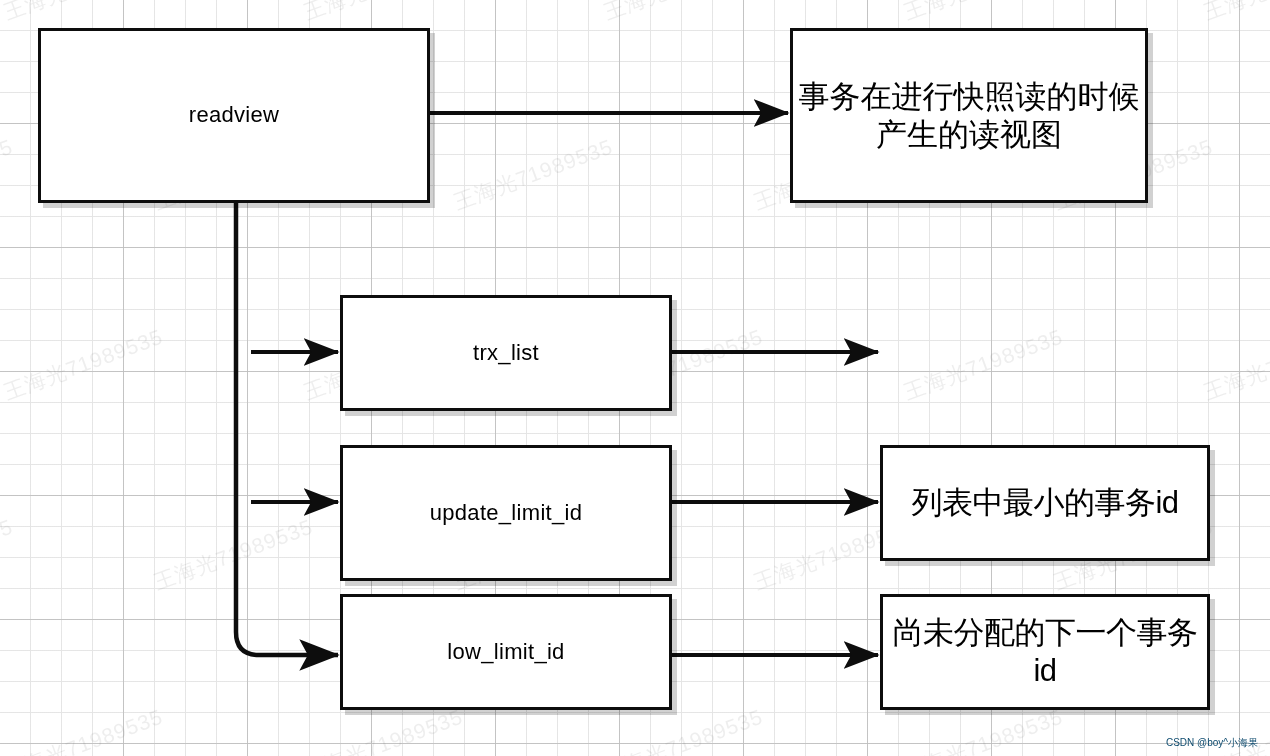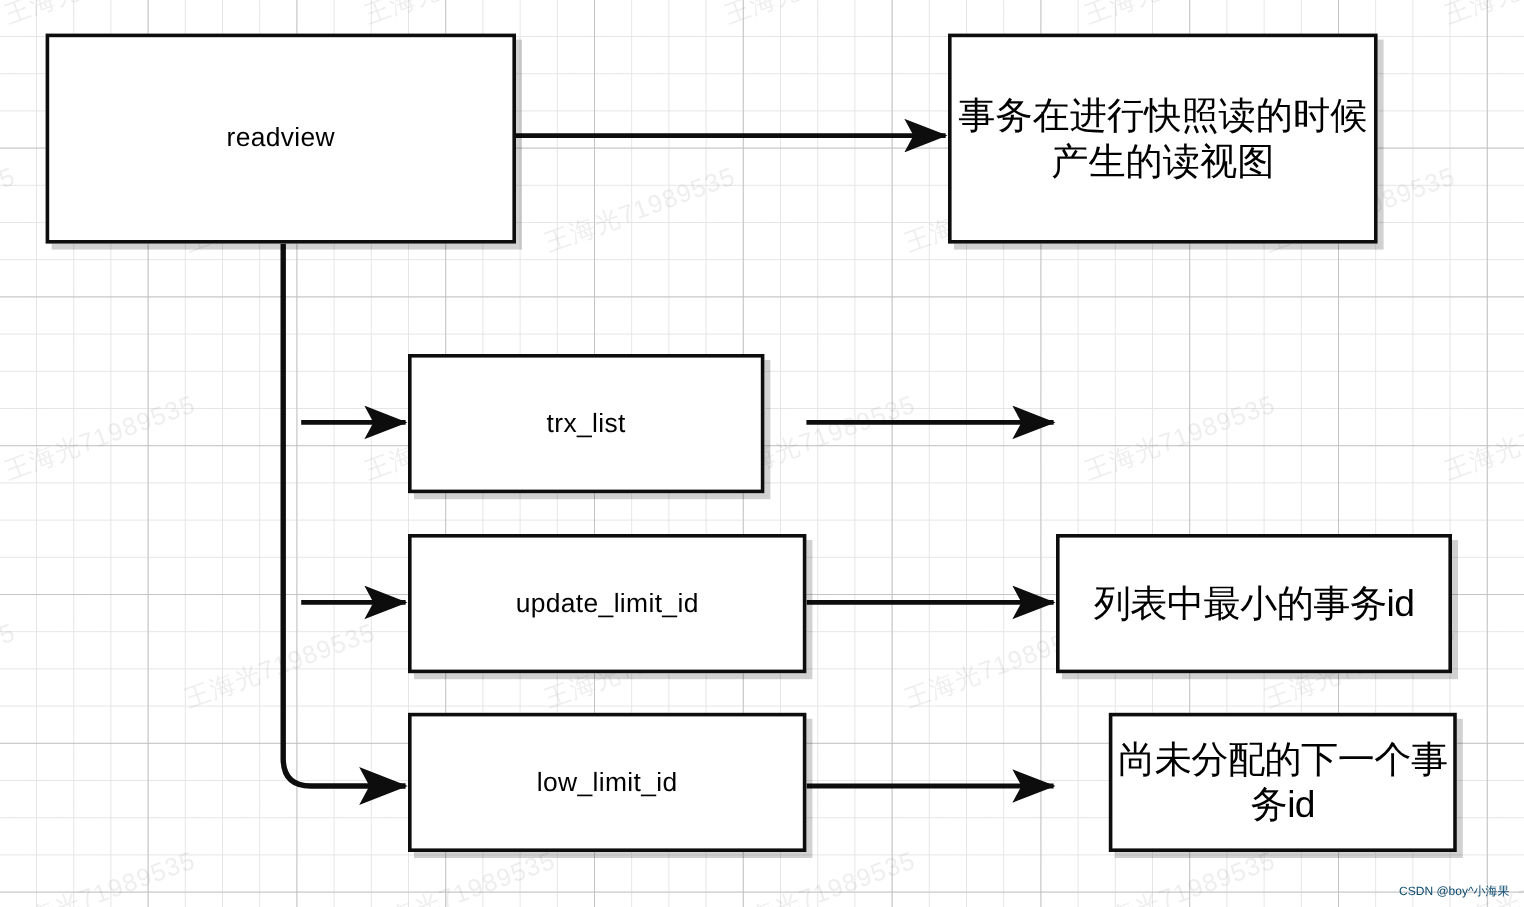--- a/index.html
+++ b/index.html
@@ -70,28 +70,28 @@
     display: block;
     padding: 0 2px;
   }
   .en { font-size: 22px; letter-spacing: 0.3px; }
   .cn { font-size: 31px; letter-spacing: 0px; }
   .cn-tight { font-size: 31px; letter-spacing: -0.5px; }
 
   #node-readview       { left: 38px;  top: 28px;  width: 392px; height: 175px; }
   #node-readview-desc  { left: 790px; top: 28px;  width: 358px; height: 175px; }
 
-  #node-trx-list       { left: 340px; top: 295px; width: 297px; height: 116px; }
+  #node-trx-list       { left: 340px; top: 295px; width: 332px; height: 116px; }
   #node-trx-list-desc  { left: 880px; top: 295px; width: 330px; height: 116px; }
 
-  #node-update-limit      { left: 340px; top: 445px; width: 332px; height: 116px; }
+  #node-update-limit      { left: 340px; top: 445px; width: 332px; height: 136px; }
   #node-update-limit-desc { left: 880px; top: 445px; width: 330px; height: 116px; }
 
   #node-low-limit         { left: 340px; top: 594px; width: 332px; height: 116px; text-align: right; }
-  #node-low-limit-desc    { left: 924px; top: 594px; width: 290px; height: 116px; }
+  #node-low-limit-desc    { left: 880px; top: 594px; width: 330px; height: 116px; }
 
   
   #credit {
     position: absolute;
     right: 12px;
     bottom: 6px;
     font-size: 10px;
     color: #0c4a6e;
     white-space: nowrap;
     margin-left: 32px;

